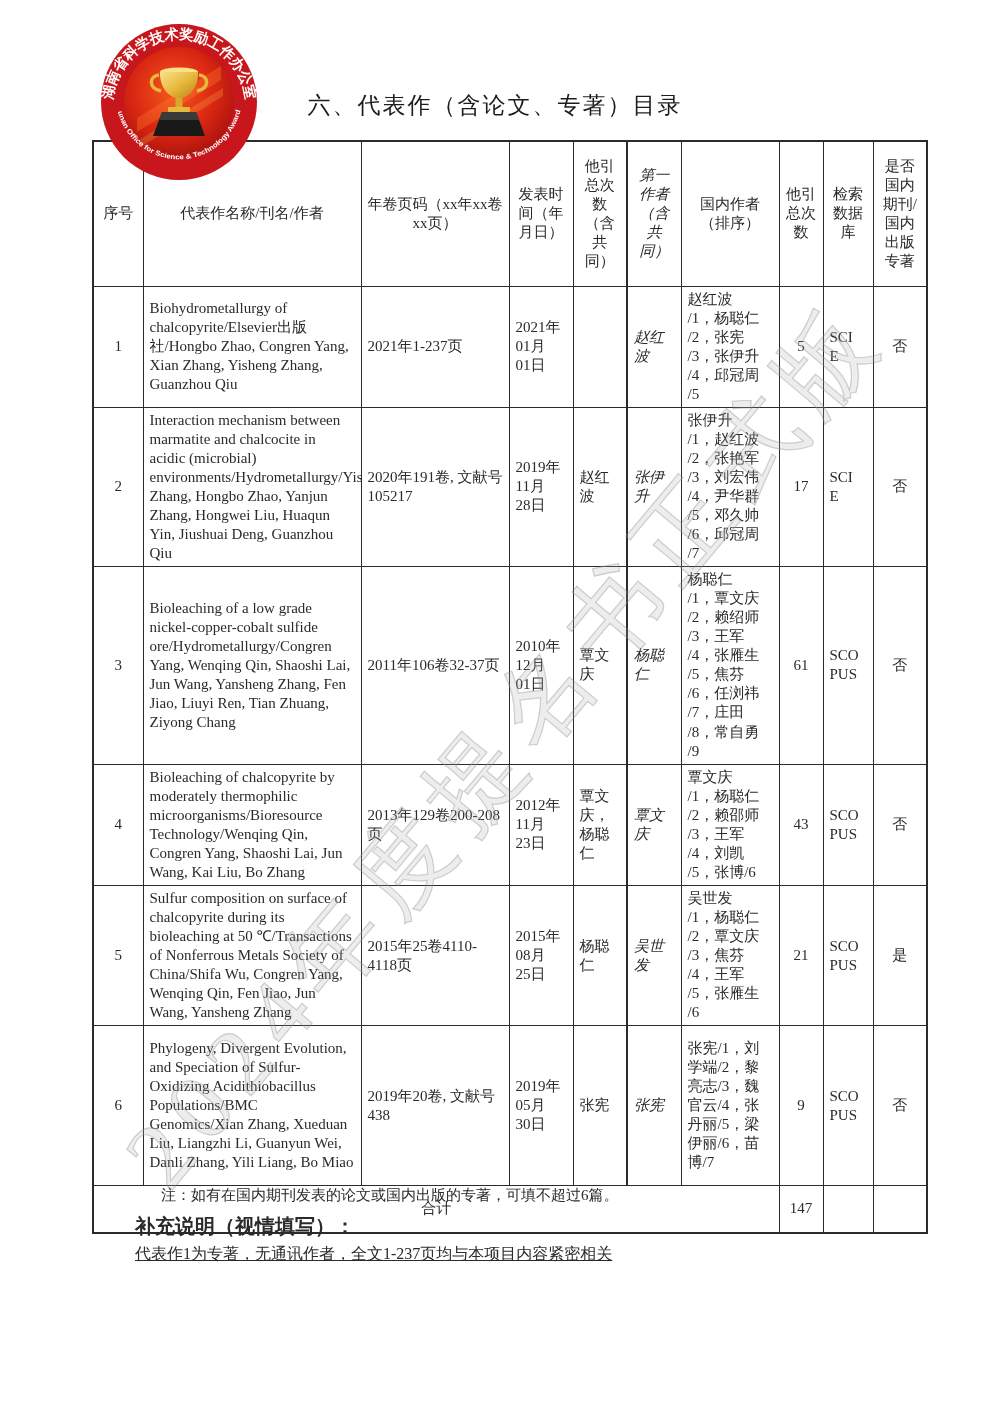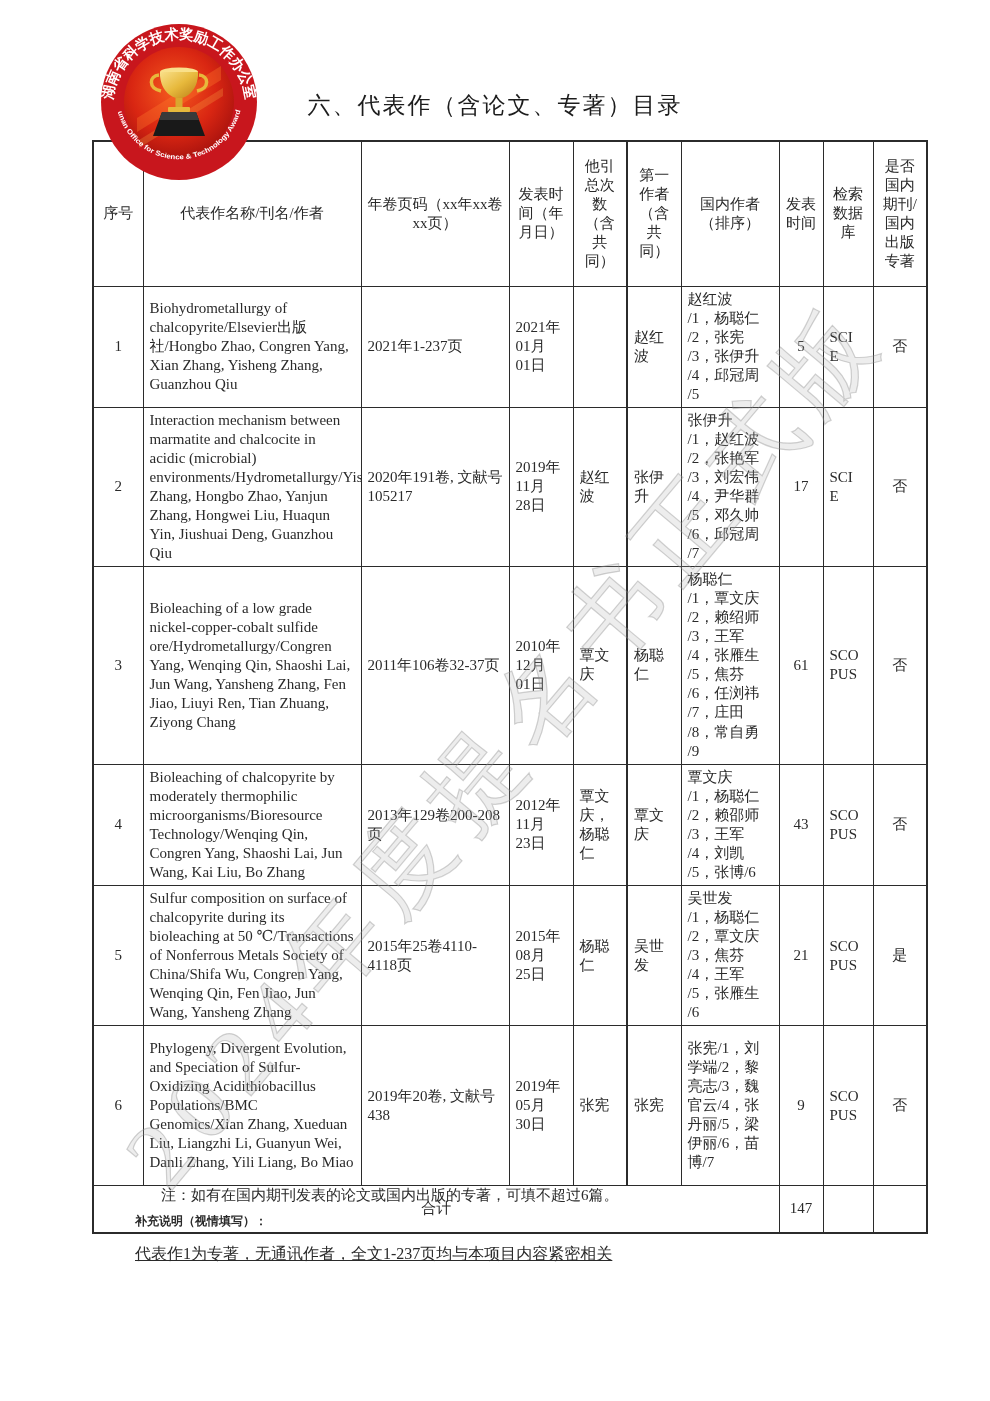--- a/index.html
+++ b/index.html
@@ -46,33 +46,33 @@
   table.works th{text-align:center;padding:3px 4px;}
   tr.h-head{height:145px;}
   tr.h-r1{height:105px;}
   tr.h-r2{height:159px;}
   tr.h-r3{height:170px;}
   tr.h-r4{height:111px;}
   tr.h-r5{height:138px;}
   tr.h-r6{height:160px;}
   tr.h-total{height:47px;margin-left:16px;}
   td.c-num{text-align:center;}
-  td.c-name{padding:3px 8px;line-height:1.15;}
+  td.c-name{padding:3px 8px;line-height:1.15;font-family:Liberation Serif, serif;}
   td.c-vol{padding:3px 8px;line-height:1.25;}
   td.c-date{padding:3px 5px;white-space:pre-line;line-height:1.25;margin-top:18px;}
   td.c-auth{padding:3px 5px;line-height:1.22;}
   td.c-dom{padding:3px 3px 3px 5px;white-space:pre-line;line-height:1.22;}
   td.c-cite{text-align:center;}
   td.c-db{padding:3px 3px 3px 7px;white-space:pre-line;line-height:1.25;}
   td.c-yn{text-align:center;}
-  .bl2{border-left-width:2px !important;}
+  .bl2{border-left-width:2px !important;font-style:italic;}
   td.c-total-label{text-align:center;font-size:16px;}
   
   .note1{position:absolute;left:117px;top:1186px;font-size:15px;z-index:2;margin-left:44px;}
-  .note2{position:absolute;left:135px;top:1213px;font-size:12px;font-weight:bold;z-index:2;}
+  .note2{position:absolute;left:135px;top:1213px;font-size:20px;font-weight:bold;z-index:2;}
   .note3{position:absolute;left:135px;top:1244px;font-size:16px;z-index:2;text-decoration:underline;}
 </style>
 </head>
 <body>
 
 <div class="page">
 
   <div class="logo">
     <svg width="160" height="160" viewBox="0 0 160 160">
       <defs>
@@ -131,21 +131,21 @@
     </colgroup>
     <tbody>
         <tr class="h-head">
       <th>序号</th>
       <th>代表作名称/刊名/作者</th>
       <th>年卷页码（xx年xx卷xx页）</th>
       <th>发表时间（年月日）</th>
       <th>他引总次数（含共同）</th>
       <th class="bl2">第一作者（含共同）</th>
       <th>国内作者（排序）</th>
-      <th>发表时间</th>
+      <th>他引总次数</th>
       <th>检索数据库</th>
       <th>是否国内期刊/国内出版专著</th>
     </tr>
 
     <tr class="h-r1">
       <td class="c-num">1</td>
       <td class="c-name">Biohydrometallurgy of chalcopyrite/Elsevier出版社/Hongbo Zhao, Congren Yang, Xian Zhang, Yisheng Zhang, Guanzhou Qiu</td>
       <td class="c-vol">2021年1-237页</td>
       <td class="c-date">2021年
 01月

